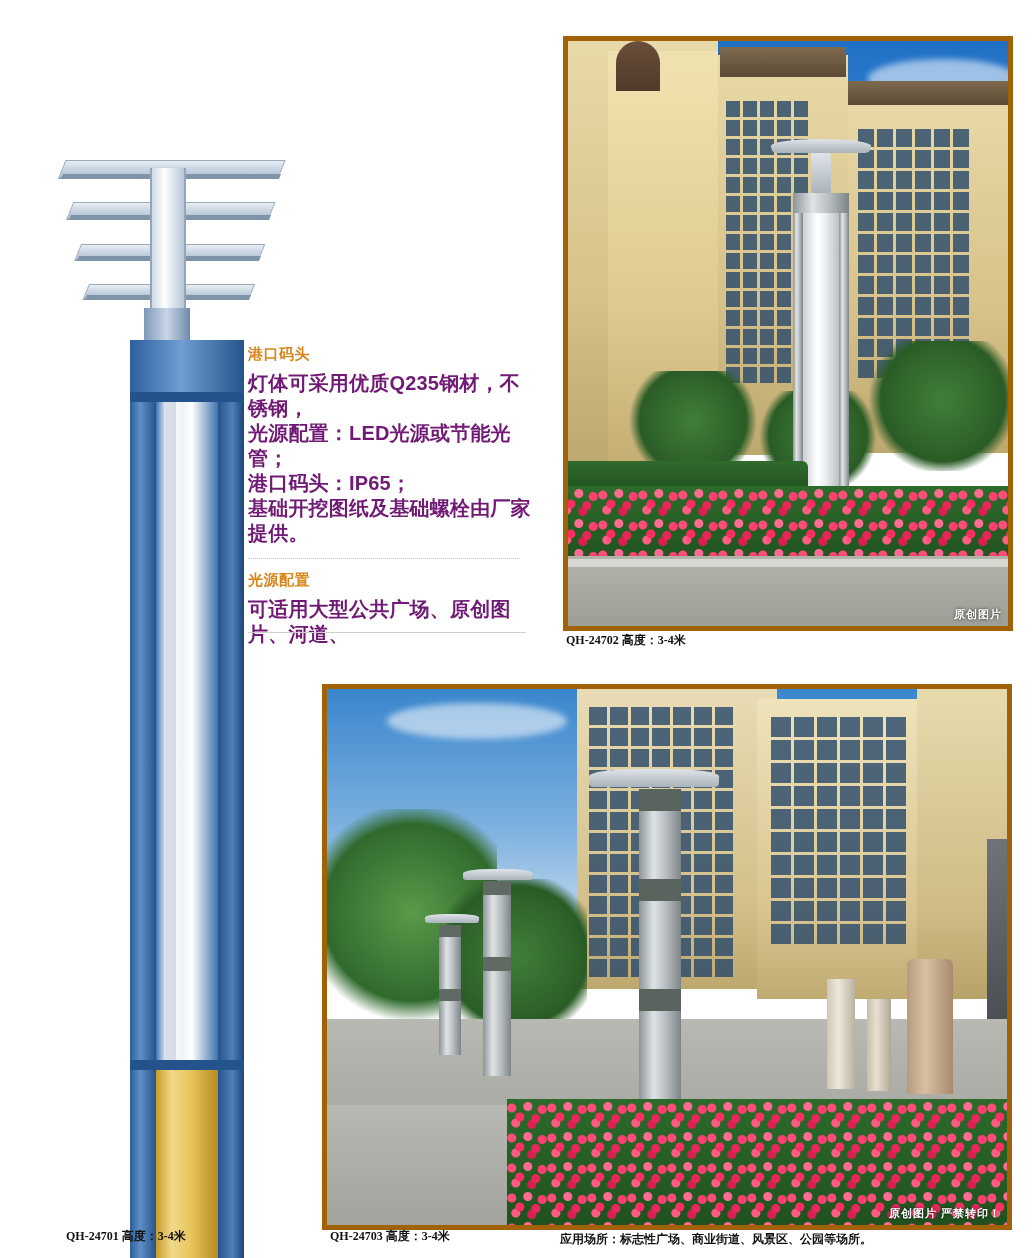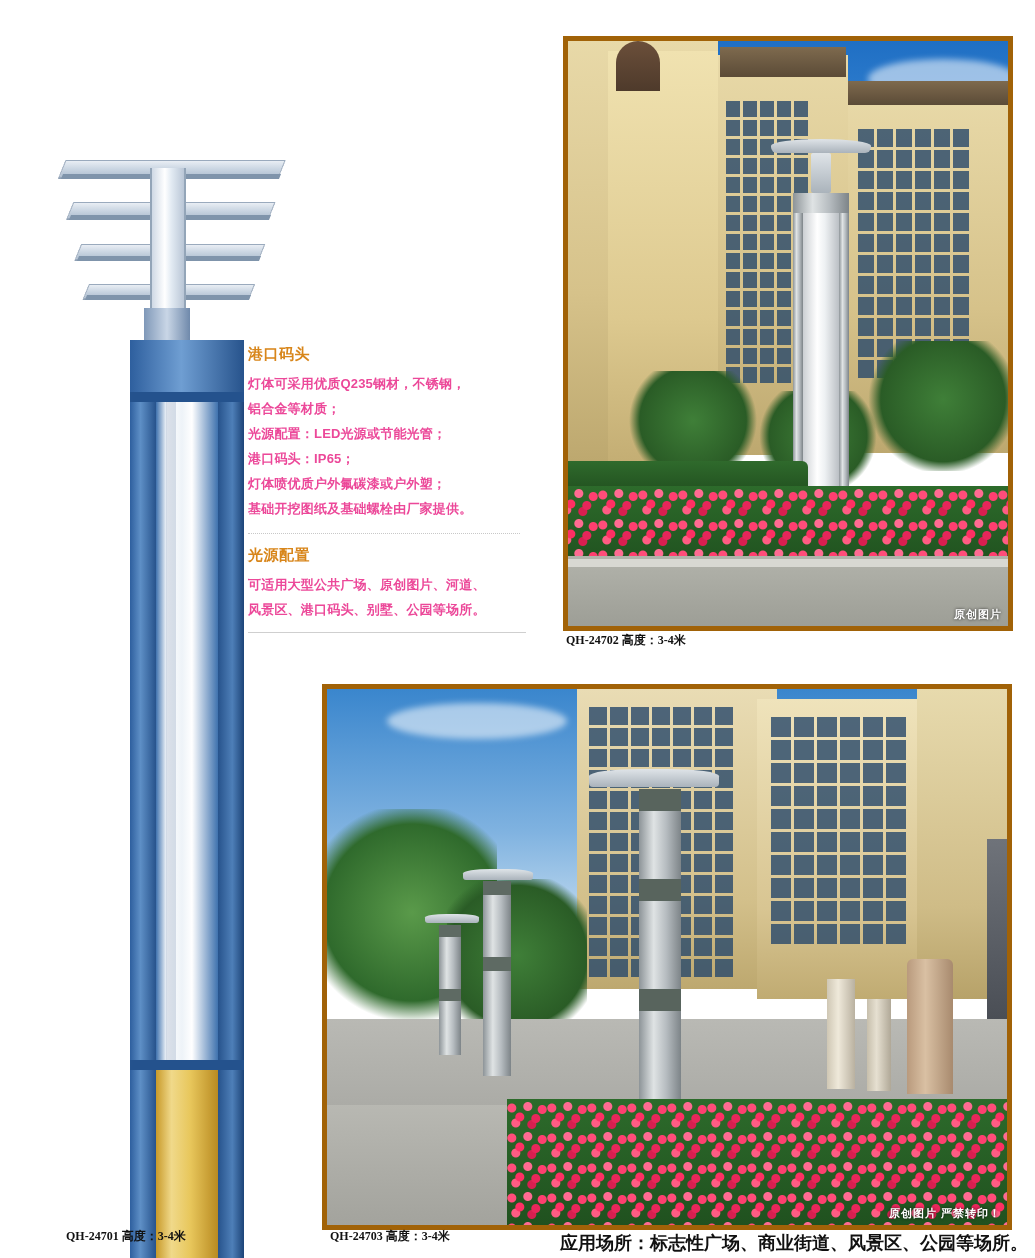--- a/index.html
+++ b/index.html
@@ -119,22 +119,22 @@
     width: 290px;
   }
   .spec-heading {
     color: #d8861b;
     font-size: 15px;
     font-weight: bold;
     letter-spacing: 0.5px;
     margin-bottom: 7px;
   }
   .spec-line {
-    color: #ec4899;
-    font-size: 13px;
+    color: #701a75;
+    font-size: 20px;
     line-height: 25px;
     font-weight: bold;
     letter-spacing: 0.2px;
   }
   .spec-sep {
     margin-top: 12px;
     margin-bottom: 12px;
     border-top: 1px dotted #c8c8c8;
     width: 272px;
   }
@@ -248,21 +248,21 @@
     font-size: 12px;
     font-weight: bold;
     font-family: "Liberation Serif", serif;
     white-space: nowrap;
   }
   #caption-24702 { left: 566px; top: 632px; }
   #caption-24701 { left: 66px;  top: 1228px; }
   #caption-24703 { left: 330px; top: 1228px; }
   #caption-usage {
     left: 560px; top: 1231px;
-    font-size: 18px;
+    font-size: 12px;
     font-family: "Liberation Sans", sans-serif;
     font-weight: bold;
   }
 </style>
 </head>
 <body>
 
 <div class="lamp-render">
   <div class="plate p1"></div>
   <div class="plate-edge pe1"></div>
@@ -284,31 +284,28 @@
   <div class="pole-band" style="top:252px"></div>
   <div class="pole-band" style="top:920px"></div>
   <div class="pole-yellow-l"></div>
   <div class="pole-yellow"></div>
   <div class="pole-yellow-r"></div>
 </div>
 
 <div class="spec-block">
   <div class="spec-heading">港口码头</div>
   <div class="spec-line">灯体可采用优质Q235钢材，不锈钢，</div>
-  <div class="spec-line">铝合金等材质；</div>
   <div class="spec-line">光源配置：LED光源或节能光管；</div>
   <div class="spec-line">港口码头：IP65；</div>
-  <div class="spec-line">灯体喷优质户外氟碳漆或户外塑；</div>
   <div class="spec-line">基础开挖图纸及基础螺栓由厂家提供。</div>
 
   <div class="spec-sep"></div>
 
   <div class="spec-heading">光源配置</div>
   <div class="spec-line">可适用大型公共广场、原创图片、河道、</div>
-  <div class="spec-line">风景区、港口码头、别墅、公园等场所。</div>
 </div>
 <div class="spec-rule-bottom"></div>
 
 <div class="photo" id="photo-top">
   <div class="sky"></div>
   <div class="cloud" style="left:300px;top:18px;width:150px;height:40px;"></div>
   <div class="cloud" style="left:20px;top:6px;width:120px;height:28px;"></div>
 
   <div class="bldg" style="left:0px;top:0px;width:150px;height:420px;"></div>
   <div class="bldg" style="left:40px;top:10px;width:110px;height:410px;background:linear-gradient(180deg,#f0e2b0,#ddc98f 65%,#c4ae74);"></div>

